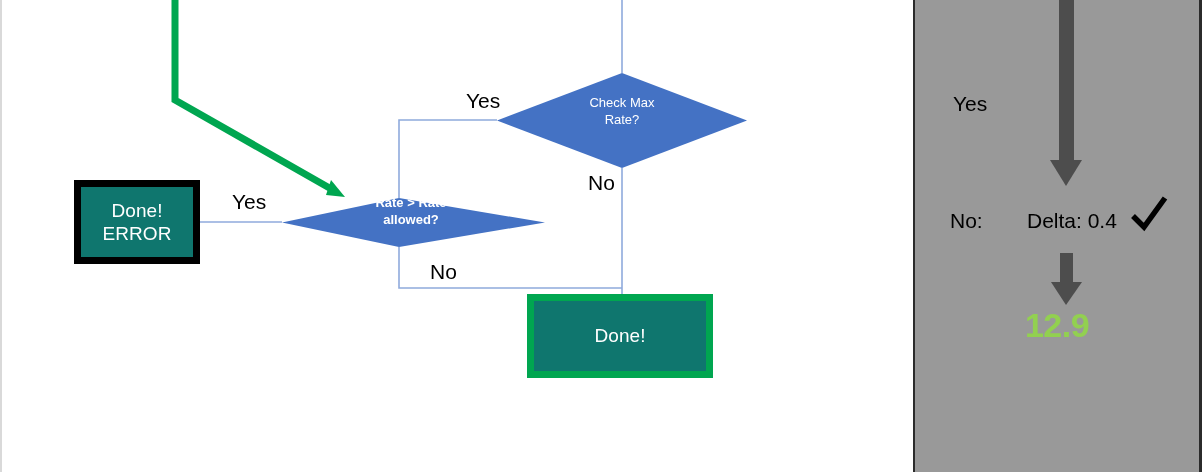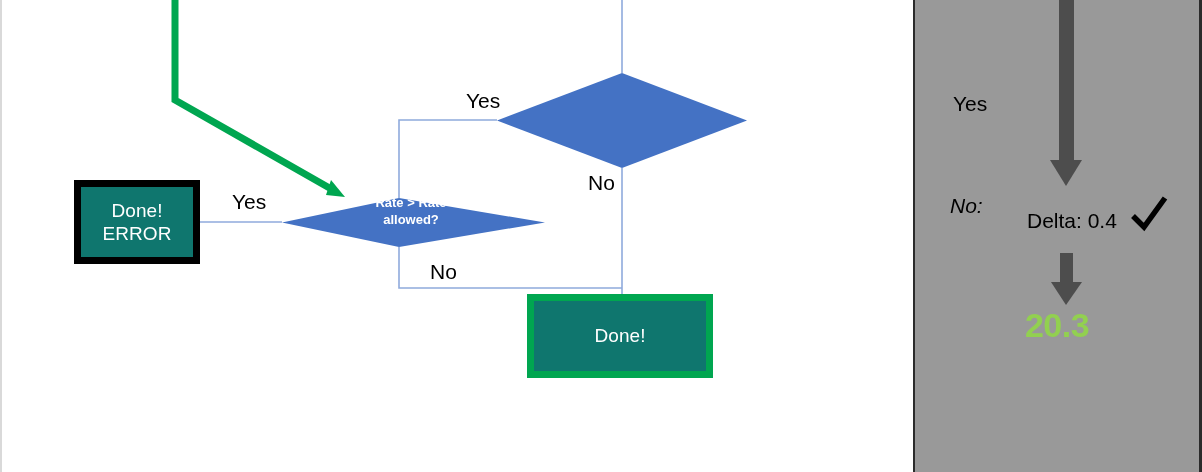--- a/index.html
+++ b/index.html
@@ -98,21 +98,21 @@
     left: 0; top: 0;
     width: 284px; height: 472px;
   }
   .panel-text {
     position: absolute;
     color: #000000;
     font-size: 21px;
     white-space: nowrap;
   }
   #panel-yes   { left: 38px; top: 92px; }
-  #panel-no    { left: 35px; top: 194px; font-style: italic; }
+  #panel-no    { left: 35px; top: 209px; }
   #panel-delta { left: 102px; top: 209px; margin-left: 10px; }
   #panel-check {
     position: absolute;
     left: 214px; top: 192px;
     width: 40px; height: 44px;
   }
   #panel-value {
     position: absolute;
     left: 0; top: 306px;
     width: 284px;
@@ -143,20 +143,24 @@
     <polyline points="399,247 399,288 622,288" fill="none" stroke="#8faadc" stroke-width="1.6"></polyline>
 
     <polygon points="622,73 747,120.5 622,168 497,120.5" fill="#4472c4"></polygon>
 
     <polygon points="399,198 545,222.5 399,247 282,222.5" fill="#4472c4"></polygon>
 
     <polyline points="175,-4 175,100 333,190" fill="none" stroke="#00a650" stroke-width="7" stroke-linejoin="miter" stroke-linecap="butt"></polyline>
     <polygon points="345,197 326,195 331,180" fill="#00a650"></polygon>
   </svg>
 
+  <div class="diamond-label" id="label-check-max">
+    <span>Check Max</span><br>
+    <span>Rate?</span>
+  </div>
 
   <div class="diamond-label" id="label-rate-gt">
     <span>Rate &gt; Rate</span><br>
     <span>allowed?</span>
   </div>
 
   <div class="node-box" id="node-done-error">
     <div class="lines">
       <span>Done!</span>
       <span>ERROR</span>
@@ -192,17 +196,17 @@
     <div class="panel-text" id="panel-yes">Yes</div>
 
     <div class="panel-text" id="panel-no">No:</div>
 
     <div class="panel-text" id="panel-delta">Delta: 0.4</div>
 
     <svg id="panel-check" viewBox="0 0 40 44">
       <path d="M4 24 L15 35 L36 6" fill="none" stroke="#000000" stroke-width="5.5" stroke-linecap="butt" stroke-linejoin="miter"></path>
     </svg>
 
-    <div id="panel-value">20.3</div>
+    <div id="panel-value">12.9</div>
 
   </div>
 
 </div>
 
 </body></html>

